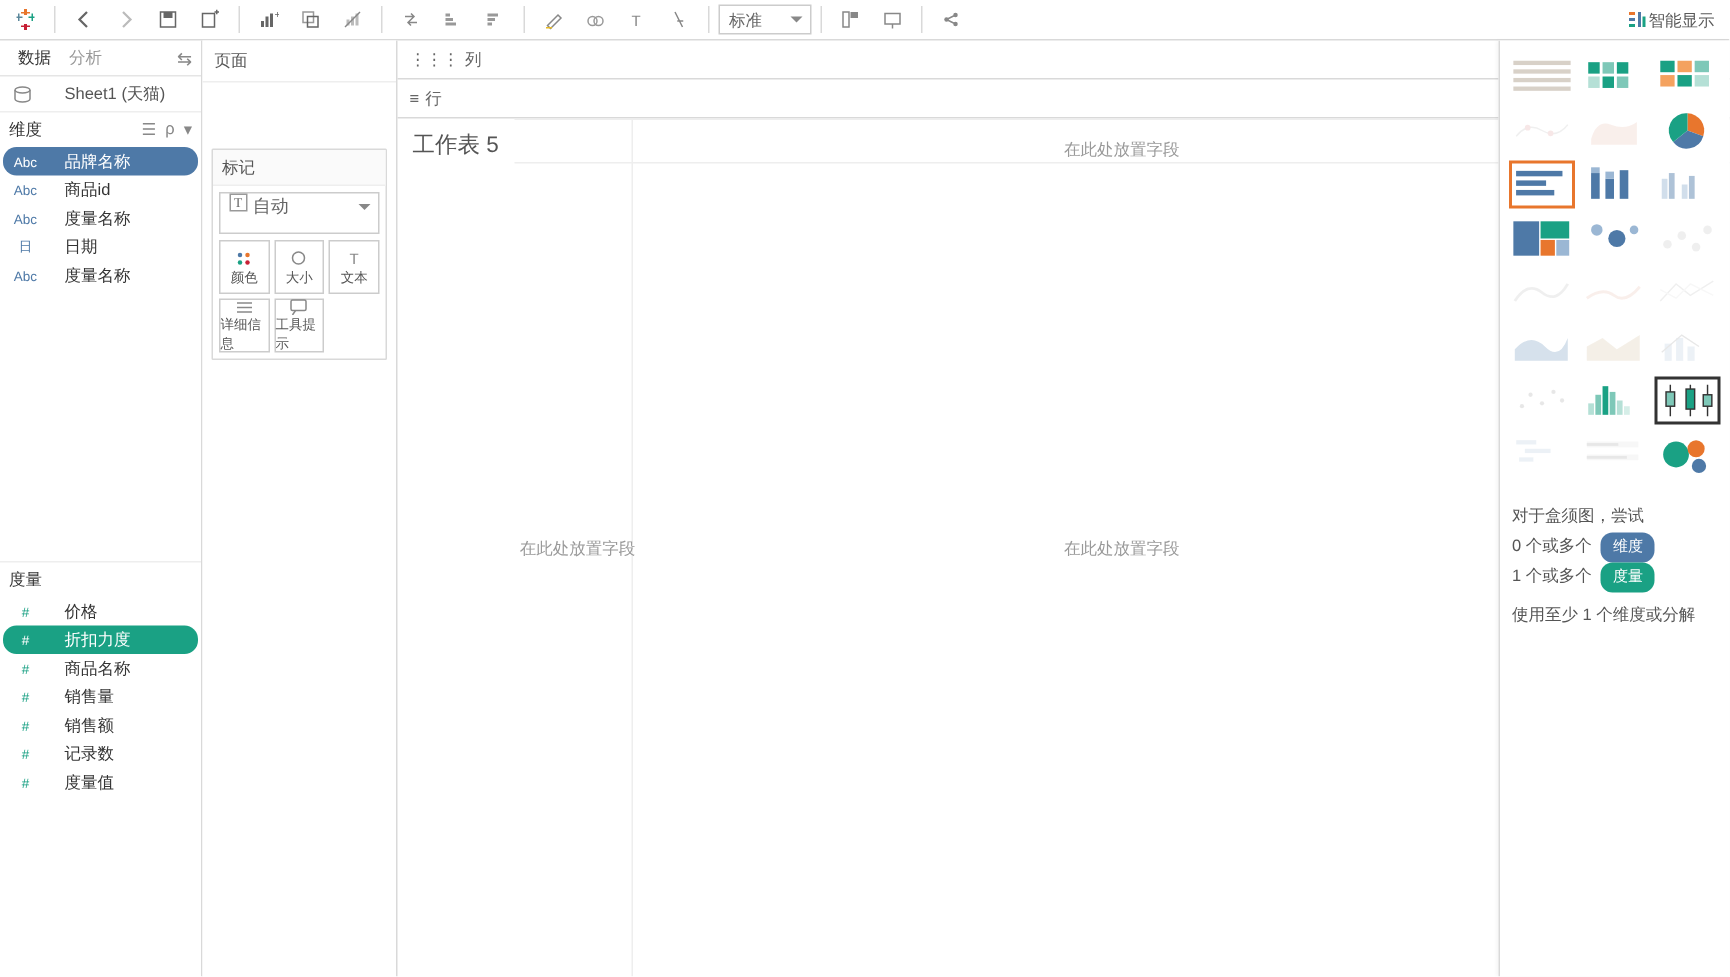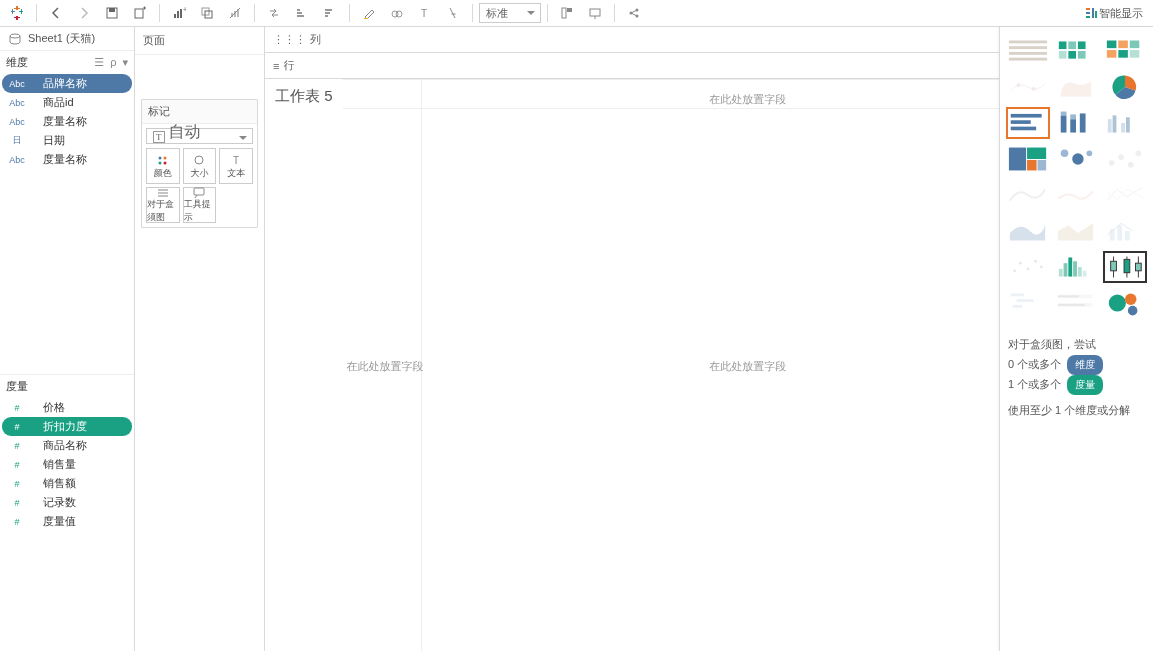--- a/index.html
+++ b/index.html
@@ -20,38 +20,38 @@
 .data-pane { width:135px; border-right:1px solid #d9d9d9; display:flex; flex-direction:column; }
 .cards-pane { width:130px; border-right:1px solid #d9d9d9; display:flex; flex-direction:column; gap:4px; background:#fff;}
 .canvas-pane { flex:1; display:flex; flex-direction:column; position:relative;}
 .showme { width:154px; border-left:1px solid #d9d9d9; background:#fff; position:absolute; right:0; top:27px; bottom:0; box-shadow:-1px 0 3px rgba(0,0,0,.05);}
 
 
 .data-tabs { display:flex; height:24px; border-bottom:1px solid #e5e5e5; align-items:center; padding:0 6px; }
 .data-tab { padding:0 6px; font-size:11px; color:#333; cursor:pointer; }
 .data-tab.inactive { color:#999;}
 .data-tabs .cfg { margin-left:auto; color:#888; font-size:12px;}
-.datasource { padding:4px 8px; display:flex; align-items:center; gap:6px; color:#555;}
+.datasource { padding:4px 8px; display:flex; align-items:center; gap:21px; color:#555;}
 .section-header { display:flex; align-items:center; justify-content:space-between; padding:4px 6px 2px 6px; font-size:11px; color:#333; border-top:1px solid #eee;}
 .section-header .icons { display:flex; gap:6px; color:#888;}
 .field-list { padding:2px 2px;}
 .field { display:flex; align-items:center; gap:17px; padding:2px 6px; font-size:11px; border-radius:9px; cursor:grab; }
 .field .type { width:18px; font-size:9px; text-align:center;}
 .field.dim .type { color:#4e79a7; }
 .field.mea .type { color:#1aa184; }
 .field.pill { background:#4e79a7; color:#fff; }
 .field.pill .type { color:#fff;}
 .field.pill-green { background:#1aa184; color:#fff; }
 .field.pill-green .type { color:#fff;}
 
 
 .card { border:1px solid #d9d9d9; margin:6px; border-radius:1px;}
 .card-title { font-size:11px; padding:4px 6px; color:#555; background:#fafafa; border-bottom:1px solid #eee;}
 .card-body { min-height:30px; padding:4px;}
-.marks-type { border:1px solid #ccc; height:16px; display:flex; align-items:flex-end; padding:0 20px 0 6px; font-size:16px; color:#666; position:relative;}
+.marks-type { border:1px solid #ccc; height:28px; display:flex; align-items:flex-start; padding:0 20px 0 6px; font-size:12px; color:#666; position:relative;}
 .marks-type:before { content:"T"; font-family:serif; font-size:9px; border:1px solid #999; padding:0 2px; margin-right:4px;}
 .marks-type:after { content:""; position:absolute; right:5px; top:7px; border:4px solid transparent; border-top-color:#888;}
 .marks-grid { display:grid; grid-template-columns:repeat(3,1fr); gap:3px; margin-top:4px;}
 .mark-btn { height:36px; border:1px solid #ccc; display:flex; flex-direction:column; align-items:center; justify-content:center; font-size:9px; color:#555; cursor:pointer;}
 .mark-btn .ic { height:14px; display:flex; align-items:center;}
 
 
 .shelf { height:26px; border-bottom:1px solid #d9d9d9; display:flex; align-items:center; padding:0 8px; gap:8px; color:#666; font-size:11px;}
 .shelf .lbl { display:flex; align-items:center; gap:4px;}
 .shelf.cols { margin-left:0;}
@@ -225,20 +225,25 @@
         <rect x="7" y="2" width="2" height="10" fill="#4e79a7"></rect>
         <rect x="10" y="5" width="2" height="7" fill="#1aa184"></rect>
       </svg>
     <span>智能显示</span>
   </div>
 </div>
 
 <div class="main">
 
   <div class="data-pane">
+    <div class="data-tabs">
+      <div class="data-tab">数据</div>
+      <div class="data-tab inactive">分析</div>
+      <div class="cfg">⇆</div>
+    </div>
     <div class="datasource">
       <svg width="14" height="14" viewBox="0 0 14 14">
           <ellipse cx="7" cy="4" rx="5" ry="2" fill="none" stroke="#888"></ellipse>
           <path d="M2 4 v6 a5 2 0 0 0 10 0 v-6" fill="none" stroke="#888"></path>
         </svg>
       <span>Sheet1 (天猫)</span>
     </div>
 
     <div class="section-header">
       <span>维度</span>
@@ -346,21 +351,21 @@
               <div>文本</div>
             </div>
             <div class="mark-btn">
               <div class="ic">
                 <svg width="14" height="12">
                   <line x1="2" y1="4" x2="12" y2="4" stroke="#888"></line>
                   <line x1="2" y1="7" x2="12" y2="7" stroke="#888"></line>
                   <line x1="2" y1="10" x2="12" y2="10" stroke="#888"></line>
                 </svg>
               </div>
-              <div>对于盒须图</div>
+              <div>详细信息</div>
             </div>
             <div class="mark-btn">
               <div class="ic">
                 <svg width="14" height="12">
                   <rect x="2" y="2" width="10" height="7" rx="1" fill="none" stroke="#888"></rect>
                   <path d="M5 9 l-2 3" stroke="#888"></path>
                 </svg>
               </div>
               <div>工具提示</div>
             </div>

